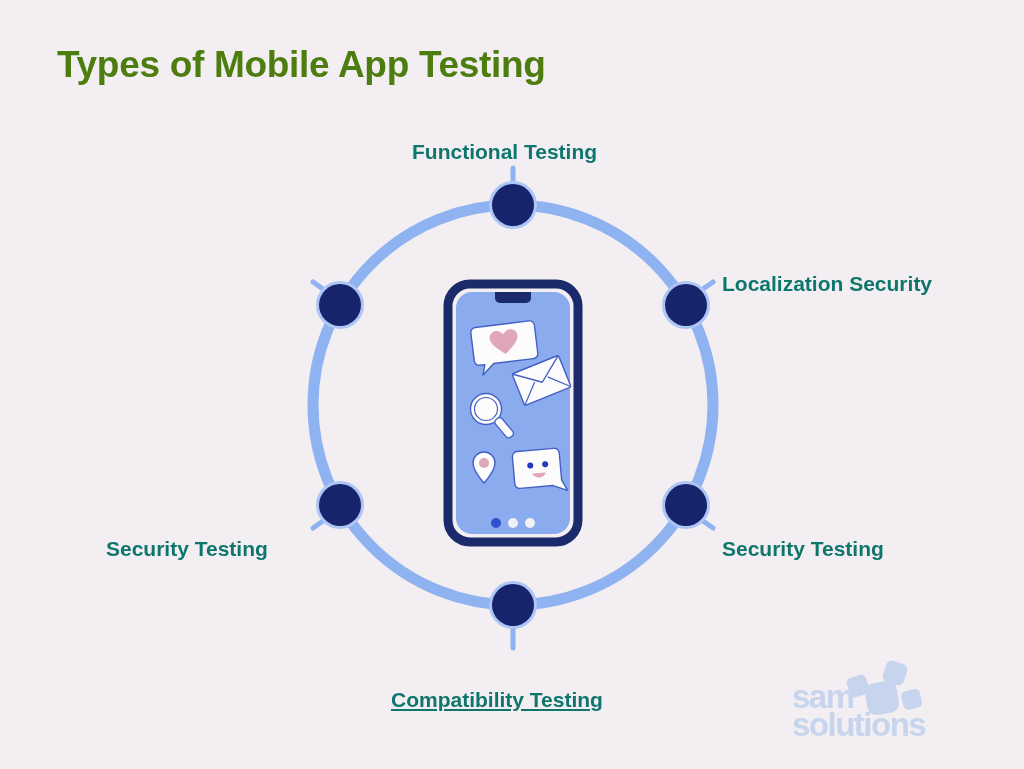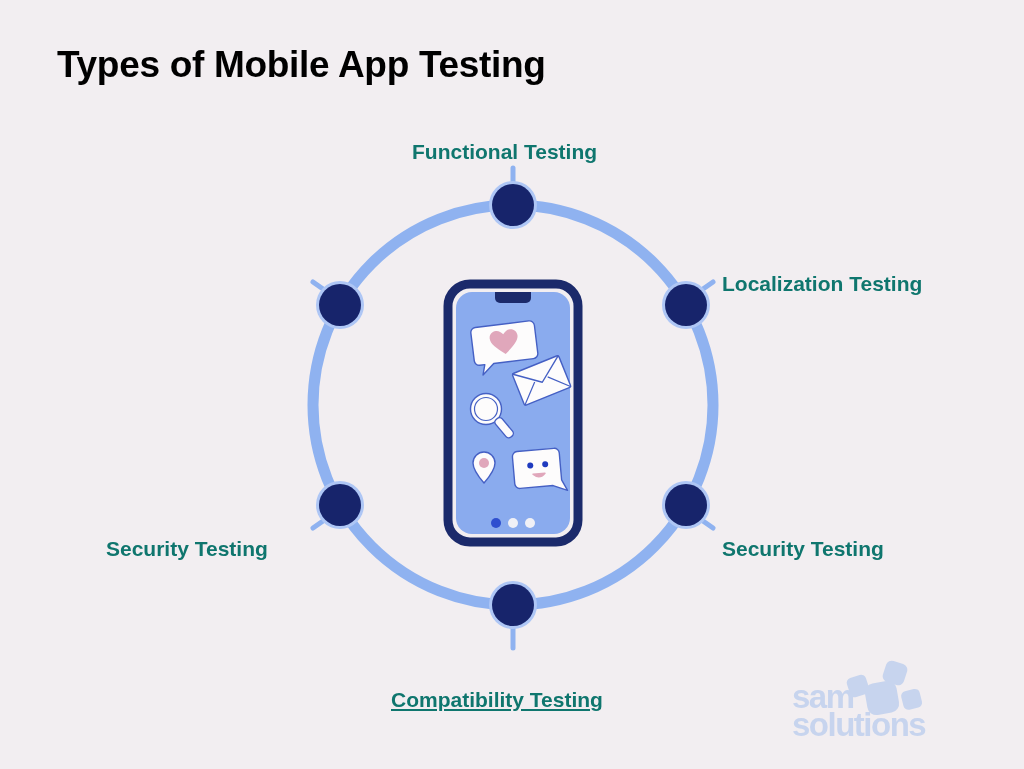--- a/index.html
+++ b/index.html
@@ -19,21 +19,21 @@
     position: relative;
     width: 1024px;
     height: 769px;
   }
   #page-title {
     position: absolute;
     left: 57px;
     top: 44px;
     font-size: 37px;
     font-weight: bold;
-    color: #000000;
+    color: #4d7c0f;
     letter-spacing: -0.3px;
     white-space: nowrap;
   }
   #diagram-svg {
     position: absolute;
     left: 0;
     top: 0;
     width: 1024px;
     height: 769px;
   }
@@ -136,21 +136,21 @@
 
       <g>
         <circle cx="496" cy="523" r="5" fill="#2f4fcf"></circle>
         <circle cx="513" cy="523" r="5" fill="#f0f0f6"></circle>
         <circle cx="530" cy="523" r="5" fill="#f0f0f6"></circle>
       </g>
     </g>
   </svg>
 
   <div class="node-label lbl-functional">Functional Testing</div>
-  <div class="node-label lbl-localization">Localization Testing</div>
+  <div class="node-label lbl-localization">Localization Security</div>
   <div class="node-label lbl-security">Security Testing</div>
   <div class="node-label lbl-compatibility">Compatibility Testing</div>
   <div class="node-label lbl-usability">Security Testing</div>
 
   <svg id="logo" viewBox="0 0 200 85" xmlns="http://www.w3.org/2000/svg">
     <g fill="#c7d4ee">
       <rect x="74" y="16" width="20" height="20" rx="5" transform="rotate(-18 84 26)"></rect>
       <rect x="110" y="2" width="22" height="22" rx="6" transform="rotate(18 121 13)"></rect>
       <rect x="92" y="22" width="32" height="32" rx="9" transform="rotate(-10 108 38)"></rect>
       <rect x="128" y="30" width="19" height="19" rx="5" transform="rotate(-14 137 39)"></rect>

